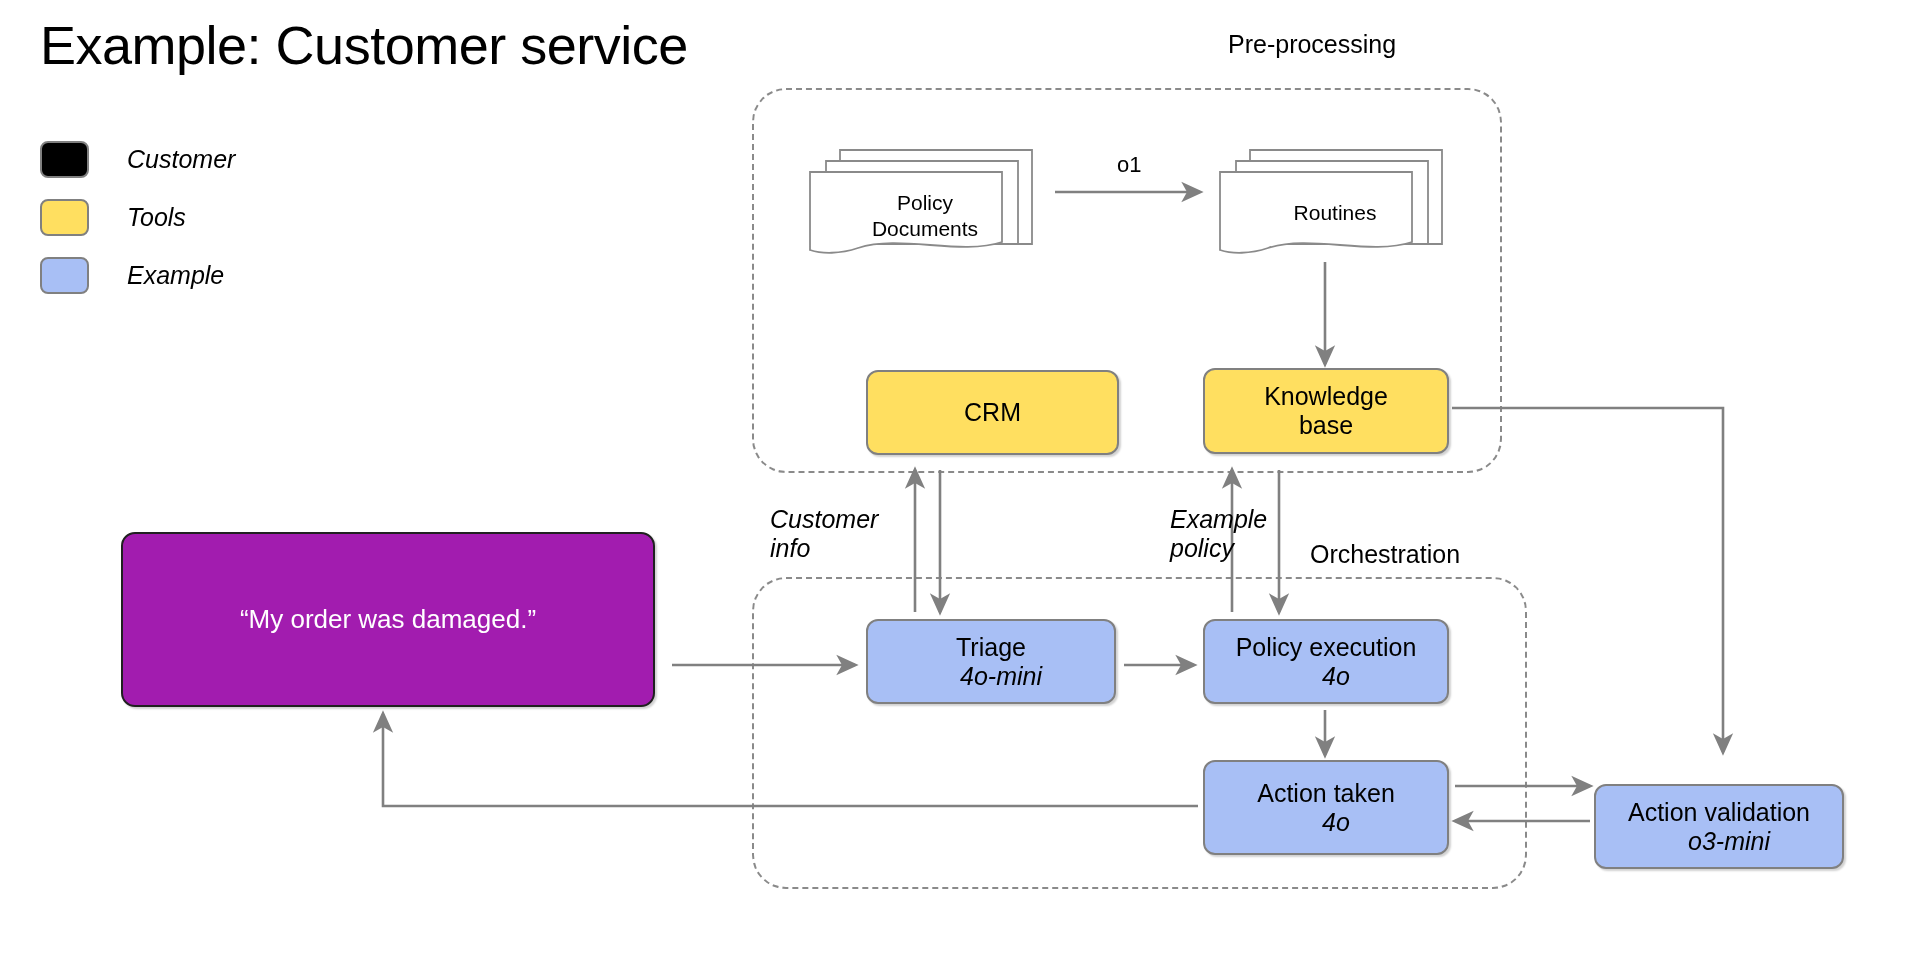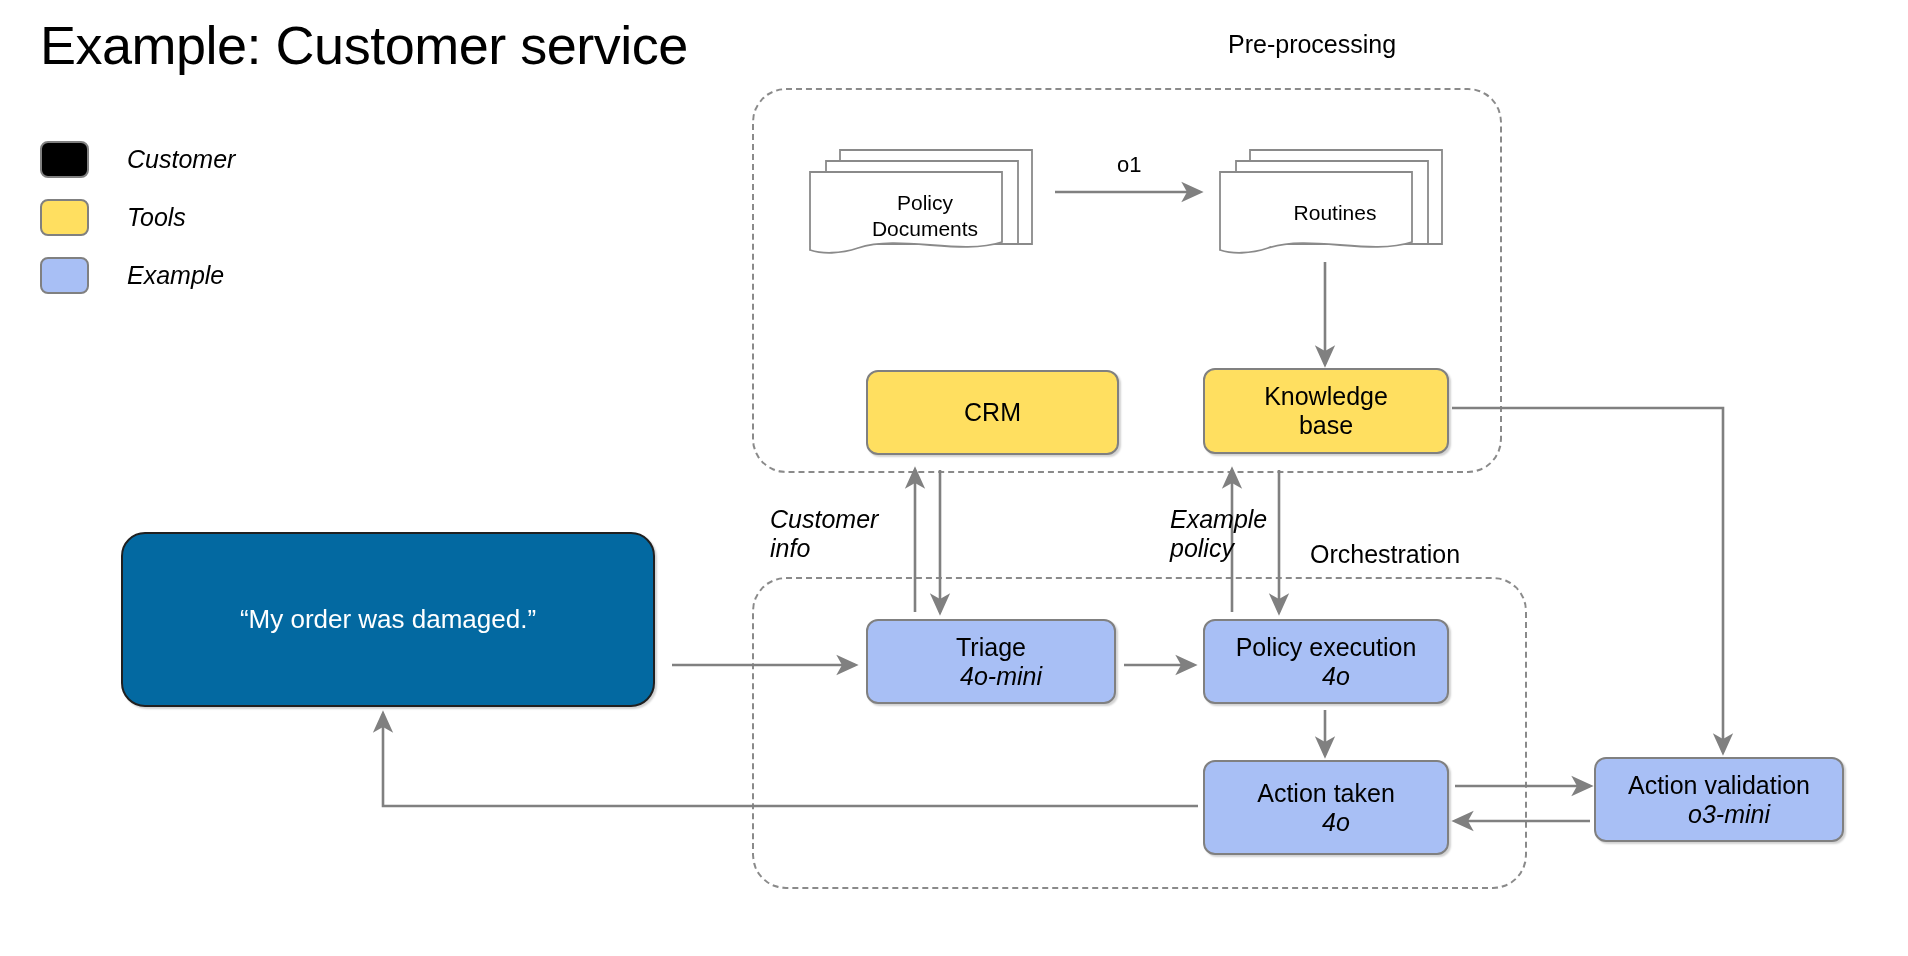--- a/index.html
+++ b/index.html
@@ -88,23 +88,23 @@
   .node .line2 {
     font-size: 25px;
     font-style: italic;
     line-height: 1.15;
     white-space: nowrap;
     margin-left: 20px;
   }
   .node.tool { background: #FFDF60; }
   .node.agent { background: #A8BFF5; }
   .node.customer {
-    background: #0369a1;
+    background: #a21caf;
     color: #ffffff;
-    border-radius: 24px;
+    border-radius: 14px;
     border: 2px solid #202020;
   }
   .node.customer .line1 { font-size: 26px; }
   .docstack {
     position: absolute;
   }
   .docstack .doc-label {
     position: absolute;
     width: 100%;
     text-align: center;
@@ -248,18 +248,18 @@
   <div class="node agent" style="left:1203px; top:619px; width:246px; height:85px;">
     <div class="line1">Policy execution</div>
     <div class="line2">4o</div>
   </div>
 
   <div class="node agent" style="left:1203px; top:760px; width:246px; height:95px;text-align:right;">
     <div class="line1">Action taken</div>
     <div class="line2">4o</div>
   </div>
 
-  <div class="node agent" style="left:1594px; top:757px; width:250px; height:85px;">
+  <div class="node agent" style="left:1594px; top:784px; width:250px; height:85px;">
     <div class="line1">Action validation</div>
     <div class="line2">o3-mini</div>
   </div>
 
 </div>
 
 </body></html>

